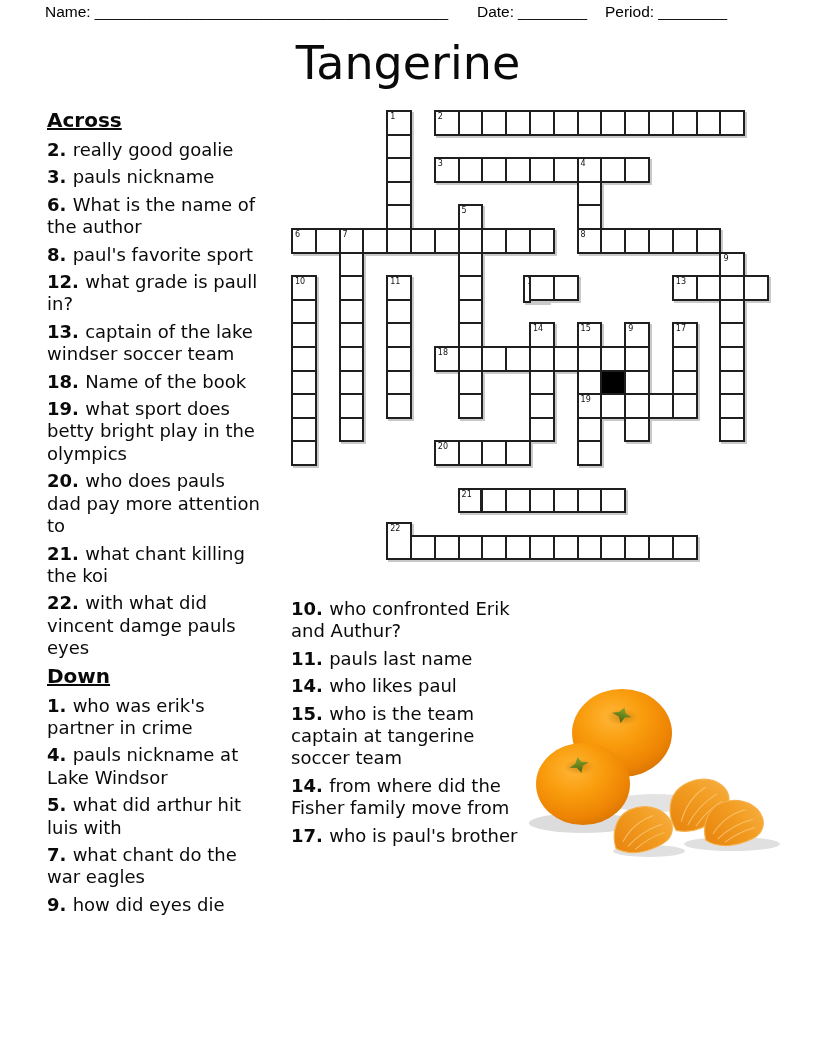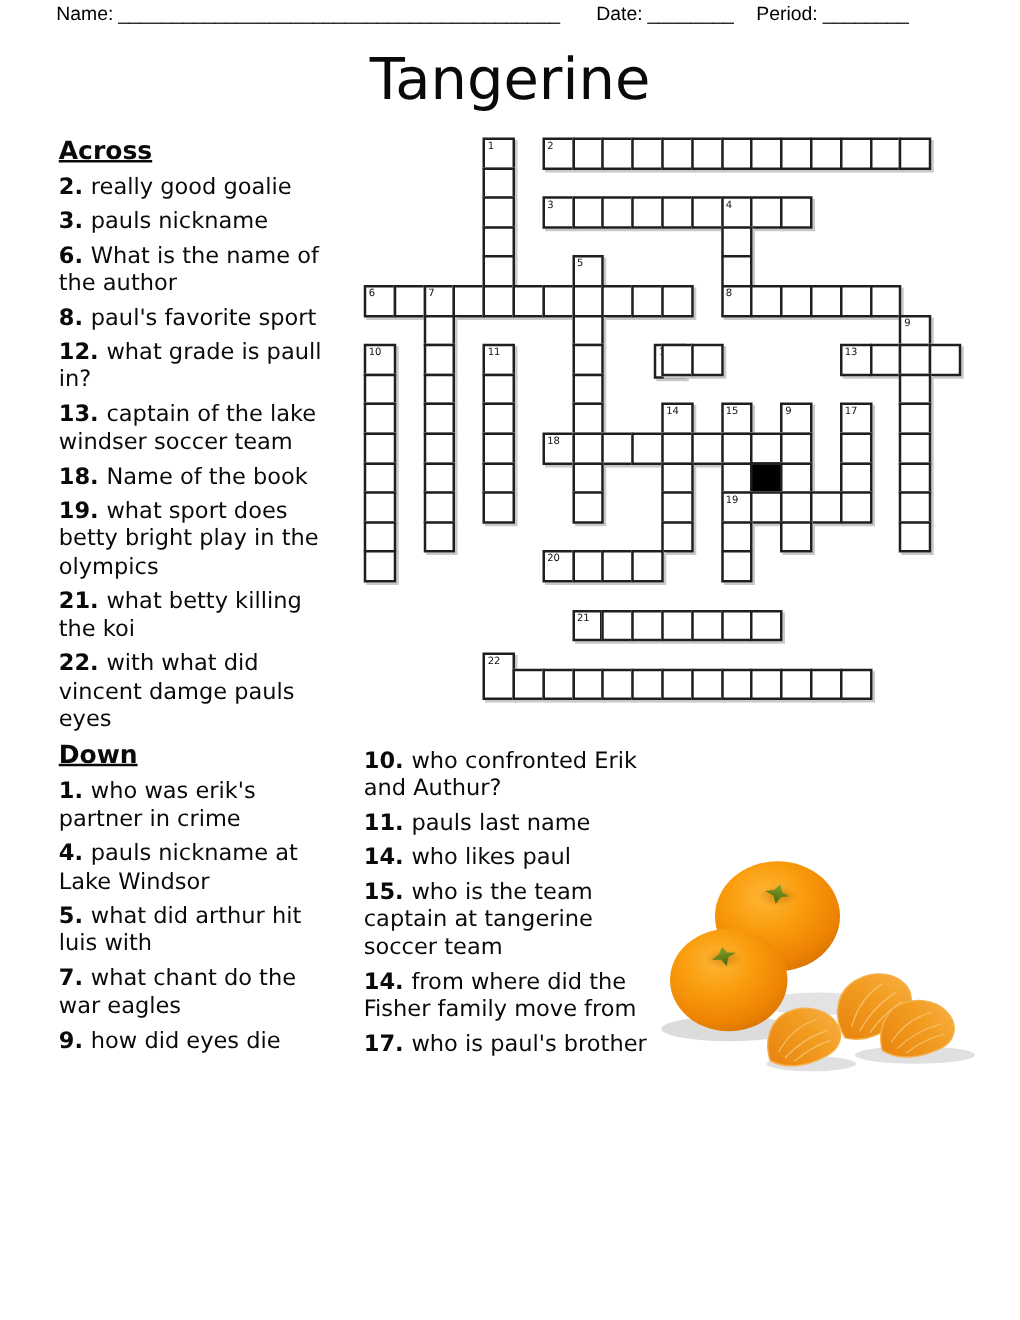--- a/index.html
+++ b/index.html
@@ -242,21 +242,22 @@
   <div class="clue-heading">Across</div>
   <div id="across-list">
       <div class="clue"><b>2. </b><span>really good goalie</span></div>
       <div class="clue"><b>3. </b><span>pauls nickname</span></div>
       <div class="clue"><b>6. </b><span>What is the name of the author</span></div>
       <div class="clue"><b>8. </b><span>paul's favorite sport</span></div>
       <div class="clue"><b>12. </b><span>what grade is paull in?</span></div>
       <div class="clue"><b>13. </b><span>captain of the lake windser soccer team</span></div>
       <div class="clue"><b>18. </b><span>Name of the book</span></div>
       <div class="clue"><b>19. </b><span>what sport does betty bright play in the olympics</span></div>
-      <div class="clue"><b>21. </b><span>what betty killing the koi</span></div>
+      <div class="clue"><b>20. </b><span>who does pauls dad pay more attention to</span></div>
+      <div class="clue"><b>21. </b><span>what chant killing the koi</span></div>
       <div class="clue"><b>22. </b><span>with what did vincent damge pauls eyes</span></div>
     </div>
   <div class="clue-heading down">Down</div>
   <div id="down-list-left">
       <div class="clue"><b>1. </b><span>who was erik's partner in crime</span></div>
       <div class="clue"><b>4. </b><span>pauls nickname at Lake Windsor</span></div>
       <div class="clue"><b>5. </b><span>what did arthur hit luis with</span></div>
       <div class="clue"><b>7. </b><span>what chant do the war eagles</span></div>
       <div class="clue"><b>9. </b><span>how did eyes die</span></div>
     </div>

